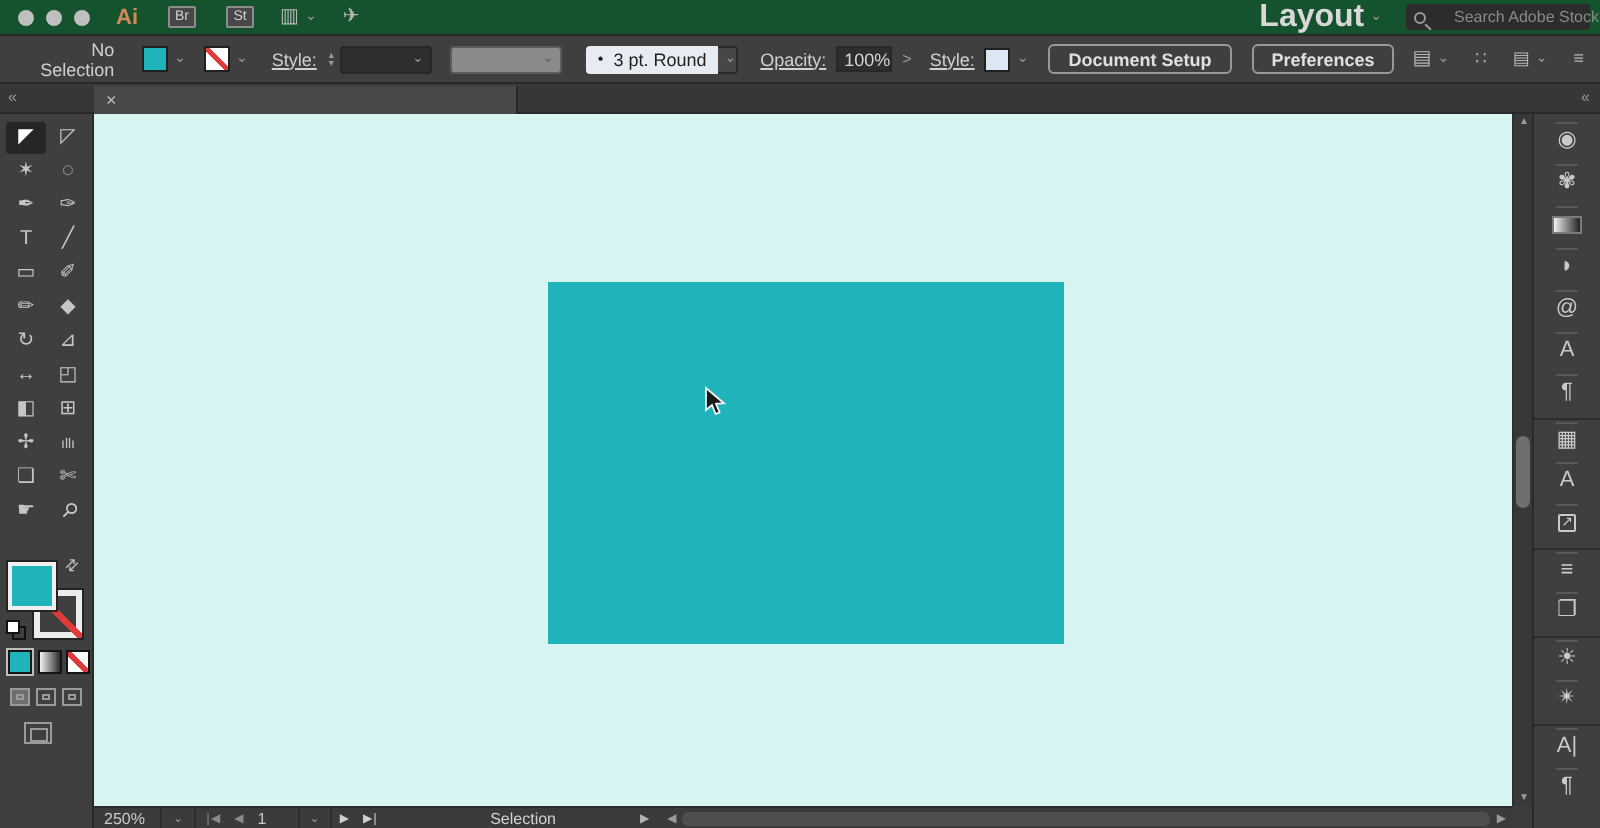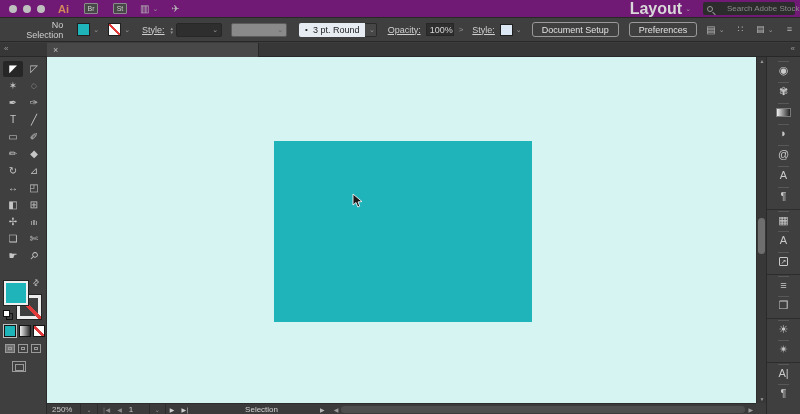--- a/index.html
+++ b/index.html
@@ -5,21 +5,21 @@
   * { box-sizing: border-box; margin: 0; padding: 0; }
   html,body { width:800px; height:414px; overflow:hidden; }
   body {
     font-family:"Liberation Sans", sans-serif;
     background:#3c3c3c; color:#cfcfcf; font-size:10px;
     position:relative; user-select:none;
   }
   :root { --teal:#1FB3BA; --canvas:#D6F5F2; --red:#E03A3A; --logo:#D2895A; }
 
   
-  #topbar{position:absolute;left:0;top:0;width:800px;height:18px;background:#701a75;
+  #topbar{position:absolute;left:0;top:0;width:800px;height:18px;background:#14532d;
           border-bottom:1px solid #282828;display:flex;align-items:center;}
   .light{width:8px;height:8px;border-radius:50%;background:#bfbfbf;margin-left:6px;flex:none;}
   .light:first-child{margin-left:9px;}
   .ai-logo{color:var(--logo);font-weight:bold;font-size:11px;margin-left:13px;}
   .chip{width:14px;height:11px;border:1px solid #8c8c8c;background:#474747;color:#cfcfcf;
         font-size:7px;display:flex;align-items:center;justify-content:center;margin-left:15px;border-radius:1px;}
   .tb-icon{color:#b5b5b5;font-size:10px;margin-left:13px;line-height:1;}
   .chev{color:#9a9a9a;font-size:7px;margin-left:3px;line-height:1;}
   .layout-menu{margin-left:auto;font-weight:bold;color:#d8d8d8;font-size:16px;}
   .searchbox{width:92px;height:13px;background:#2c2c2c;border-radius:2px;margin:0 5px 0 12px;
@@ -52,21 +52,21 @@
   .brush-box{height:14px;background:#e7ecf3;color:#1e1e1e;border-radius:2px 0 0 2px;
              display:flex;align-items:center;padding:0 6px;margin-left:12px;white-space:nowrap;}
   .brush-box .bullet{margin-right:5px;font-size:8px;}
   .brush-chev{height:14px;width:13px;background:#474747;border:1px solid #2a2a2a;border-left:none;
               display:flex;align-items:center;justify-content:center;border-radius:0 2px 2px 0;}
   .val-box{height:13px;background:#2e2e2e;border:1px solid #272727;padding:0 3px;min-width:28px;
            display:flex;align-items:center;margin-left:5px;color:#d6d6d6;}
   .opt-arrow{color:#9a9a9a;font-size:8px;margin-left:5px;}
   .style-swatch{width:13px;height:12px;background:#dbe7f3;border:1px solid #202020;margin-left:5px;flex:none;}
   .btn{height:15px;border:1px solid #999;border-radius:3px;padding:0 9px;display:flex;align-items:center;
-       color:#e0e0e0;margin-left:10px;font-weight:normal;white-space:nowrap;}
+       color:#e0e0e0;margin-left:10px;font-weight:bold;white-space:nowrap;}
   .cb-right{margin-left:auto;display:flex;align-items:center;margin-right:8px;}
   .cb-right .tb-icon{font-size:9px;}
 
   
   #tabbar{position:absolute;left:0;top:43px;width:800px;height:14px;background:#373737;
           border-bottom:1px solid #282828;}
   .collapse{position:absolute;top:2px;font-size:8px;color:#9a9a9a;line-height:1;}
   #collapse-left{left:4px;}
   #collapse-right{right:5px;}
   .tab{position:absolute;left:47px;top:0;width:212px;height:14px;background:#484848;

